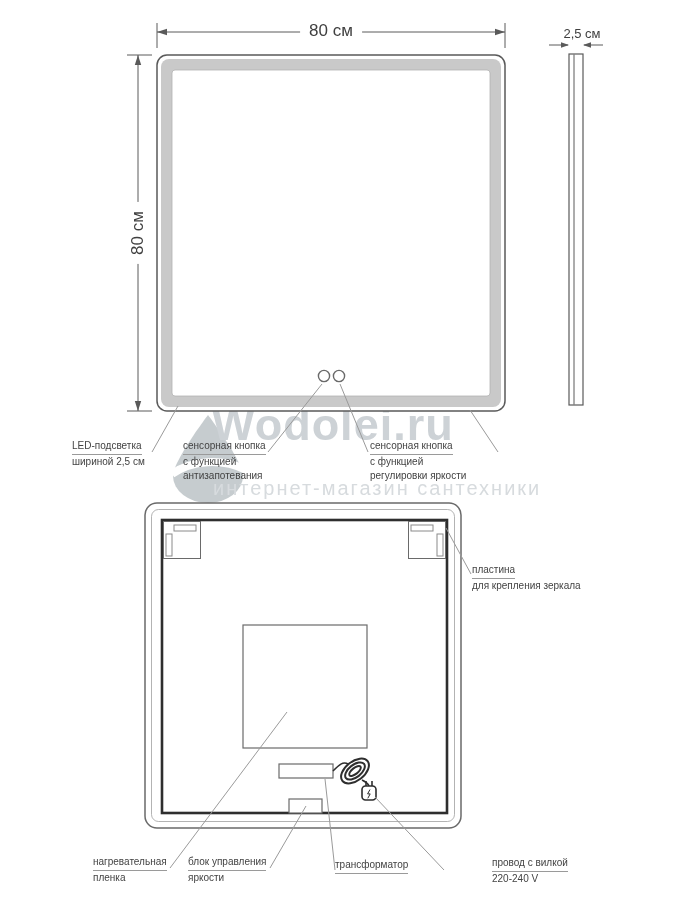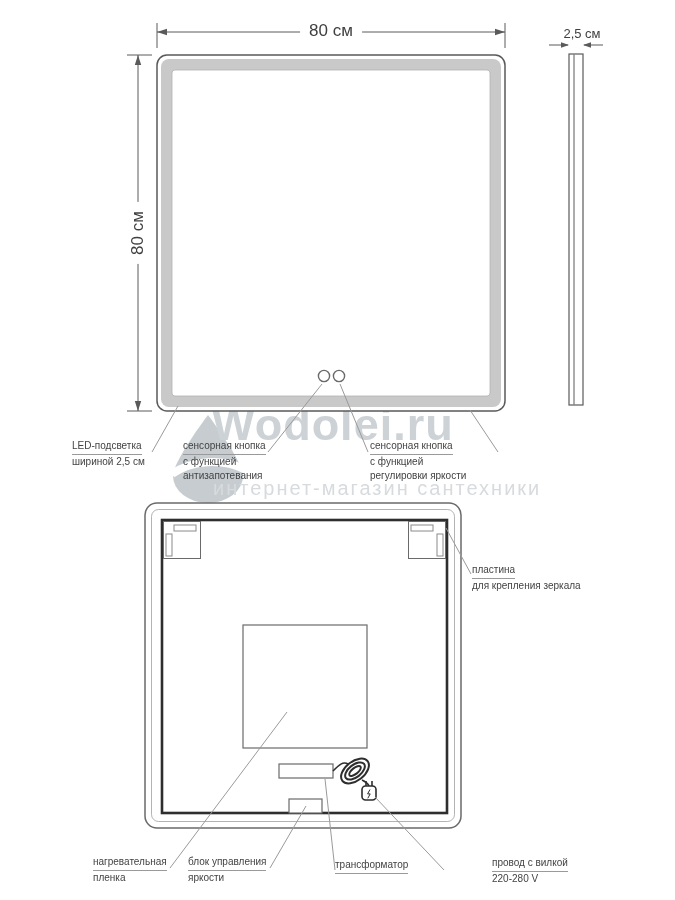--- a/index.html
+++ b/index.html
@@ -168,16 +168,16 @@
   </div>
   <div class="lbl" style="left:188px; top:855px;">
     <span class="ln u">блок управления</span>
     <span class="ln">яркости</span>
   </div>
   <div class="lbl" style="left:335px; top:858px;">
     <span class="ln u">трансформатор</span>
   </div>
   <div class="lbl" style="left:445px; top:856px;margin-left:47px;">
     <span class="ln u">провод с вилкой</span>
-    <span class="ln">220-280 V</span>
+    <span class="ln">220-240 V</span>
   </div>
 
 </div>
 
 </body></html>

